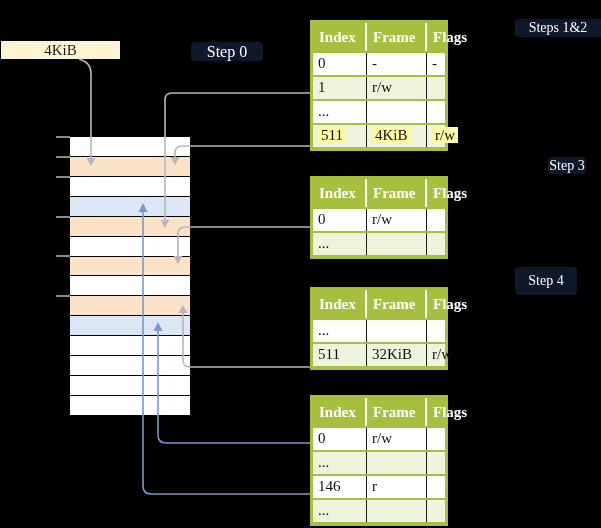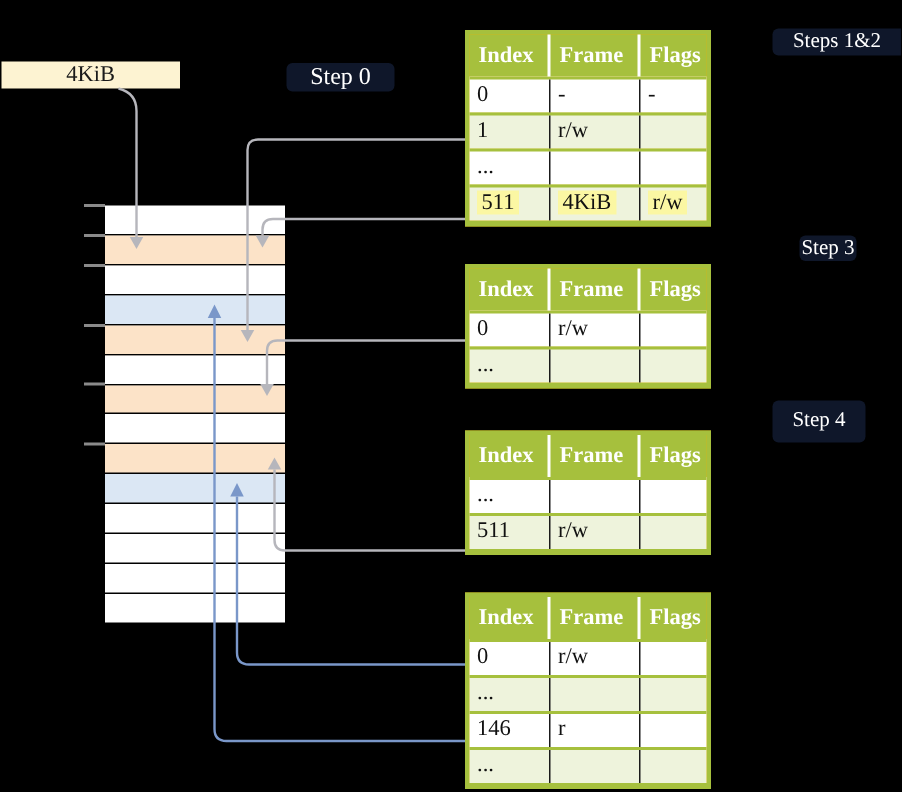--- a/index.html
+++ b/index.html
@@ -13,37 +13,37 @@
     background:#fdf3d2;color:#1a1a1a;font-size:15px;line-height:18px;text-align:center;
   }
   
   .step-badge{
     position:absolute;background:#0f172a;color:#fff;text-align:center;
     border-radius:4px;font-size:14px;
     display:flex;align-items:center;justify-content:center;
   }
   .step-0{left:191px;top:42px;width:72px;height:19px;font-size:16px;}
   .steps-12{left:515px;top:19px;width:86px;height:18px;border-radius:4px 0 0 4px;}
-  .step-3{left:533px;top:157px;width:38px;height:17px;}
+  .step-3{left:548px;top:157px;width:38px;height:17px;}
   .step-4{left:515px;top:267px;width:62px;height:28px;}
   
   .mem-col{
     position:absolute;left:70px;top:137px;width:120px;height:278px;
     display:flex;flex-direction:column;z-index:2;
   }
   .mem-row{flex:1;border-bottom:1px solid #000;}
   .mem-row:last-child{border-bottom:none;}
   .mem-row.white{background:#ffffff;}
   .mem-row.peach{background:#fce3c8;}
   .mem-row.blue{background:#dbe7f4;}
   .tick{position:absolute;left:56px;width:14px;height:2px;background:#8a8a8a;z-index:1;}
   
   .ptable{
-    position:absolute;left:310px;width:164px;box-sizing:border-box;
-    border:3px solid #a6c03d;border-bottom-width:4px;background:#eab308;z-index:2;
+    position:absolute;left:310px;width:138px;box-sizing:border-box;
+    border:3px solid #a6c03d;border-bottom-width:4px;background:#c2410c;z-index:2;
   }
   .phead{
     display:grid;grid-template-columns:54px 60px 48px;height:28px;
     background:#a6c03d;color:#fff;font-weight:bold;font-size:15px;
   }
   .phcell{line-height:28px;padding-left:6px;box-sizing:border-box;}
   .phcell:nth-child(-n+2){border-right:2px solid #fff;}
   .prow{
     display:grid;grid-template-columns:54px 60px 48px;height:24px;box-sizing:border-box;
     border-top:2px solid #a6c03d;background:#fff;font-size:15px;color:#111;
@@ -143,20 +143,21 @@
         <div class="phcell">Frame</div>
         <div class="phcell">Flags</div>
       </div>
       <div class="prow">
         <div class="pcell">...</div>
         <div class="pcell"></div>
         <div class="pcell"></div>
       </div>
       <div class="prow tint">
         <div class="pcell">511</div>
+        <div class="pcell">32KiB</div>
         <div class="pcell">r/w</div>
       </div>
     </div>
   <div class="ptable" style="top:395px">
       <div class="phead">
         <div class="phcell">Index</div>
         <div class="phcell">Frame</div>
         <div class="phcell">Flags</div>
       </div>
       <div class="prow">

